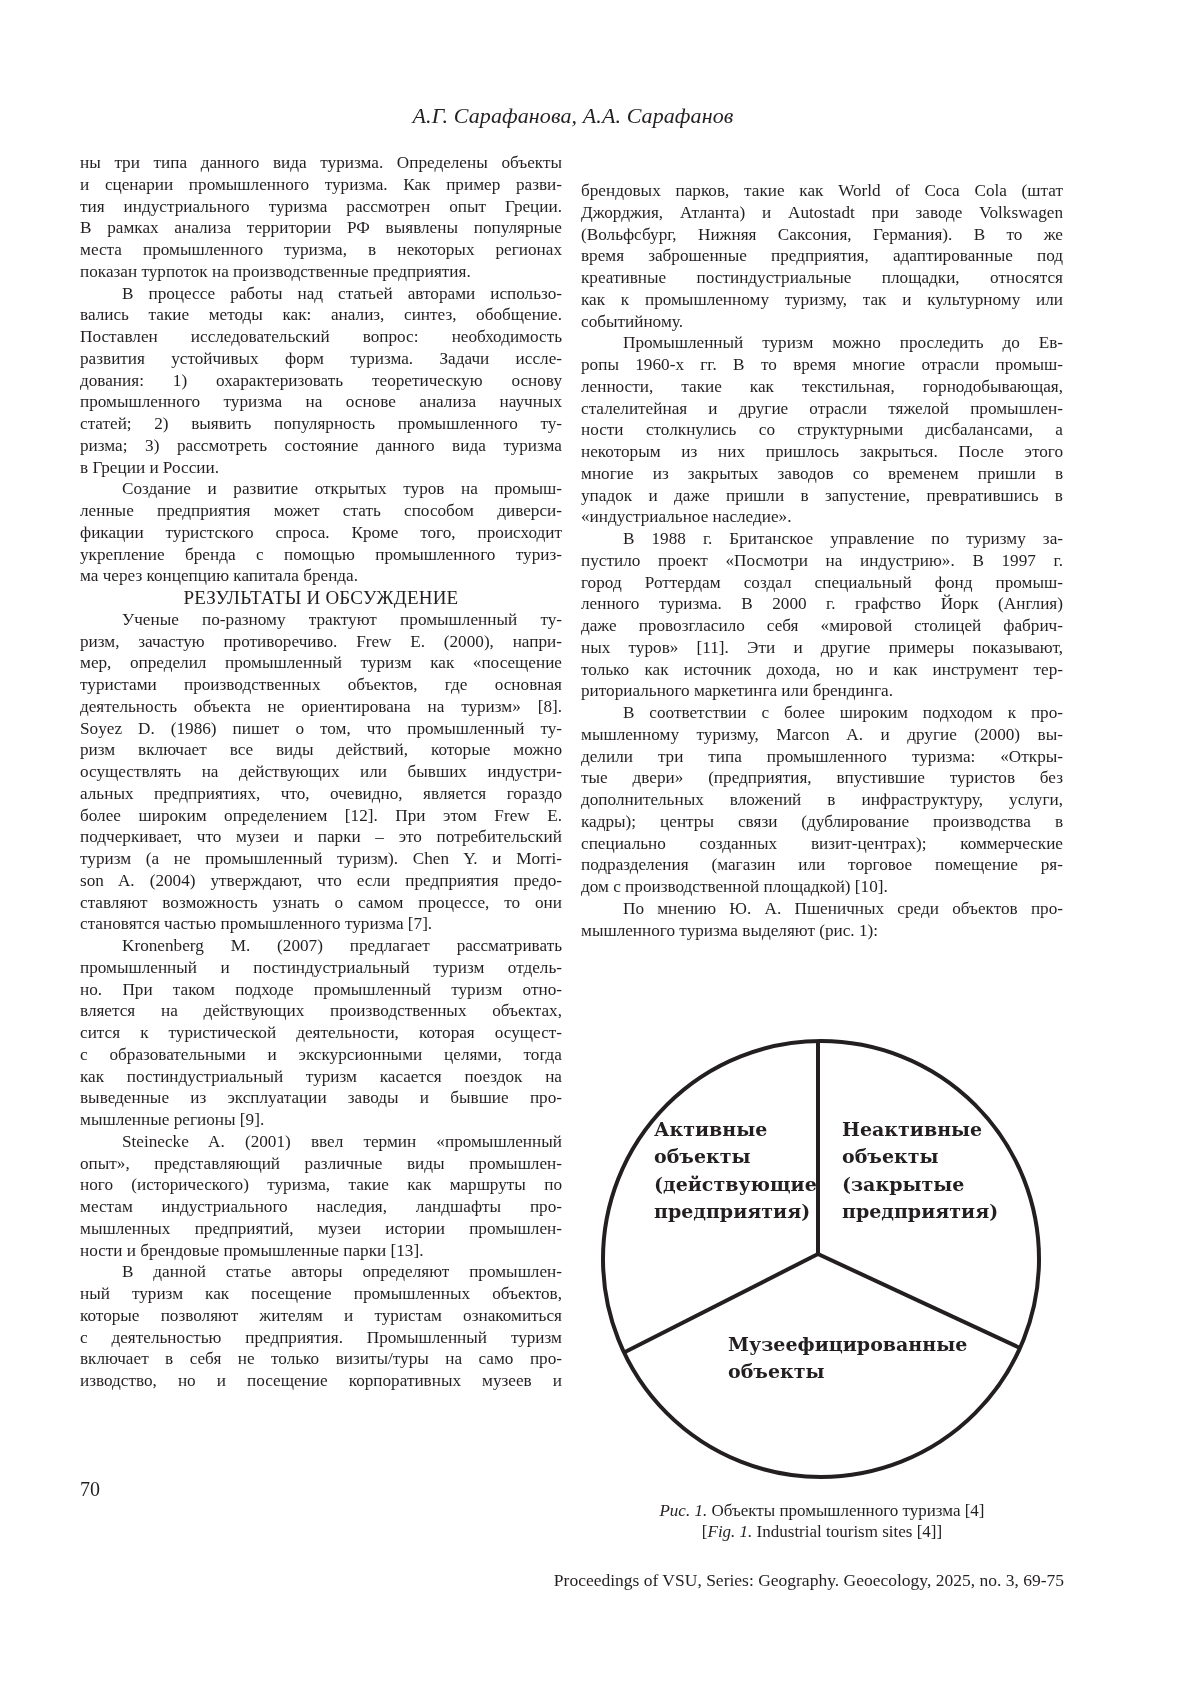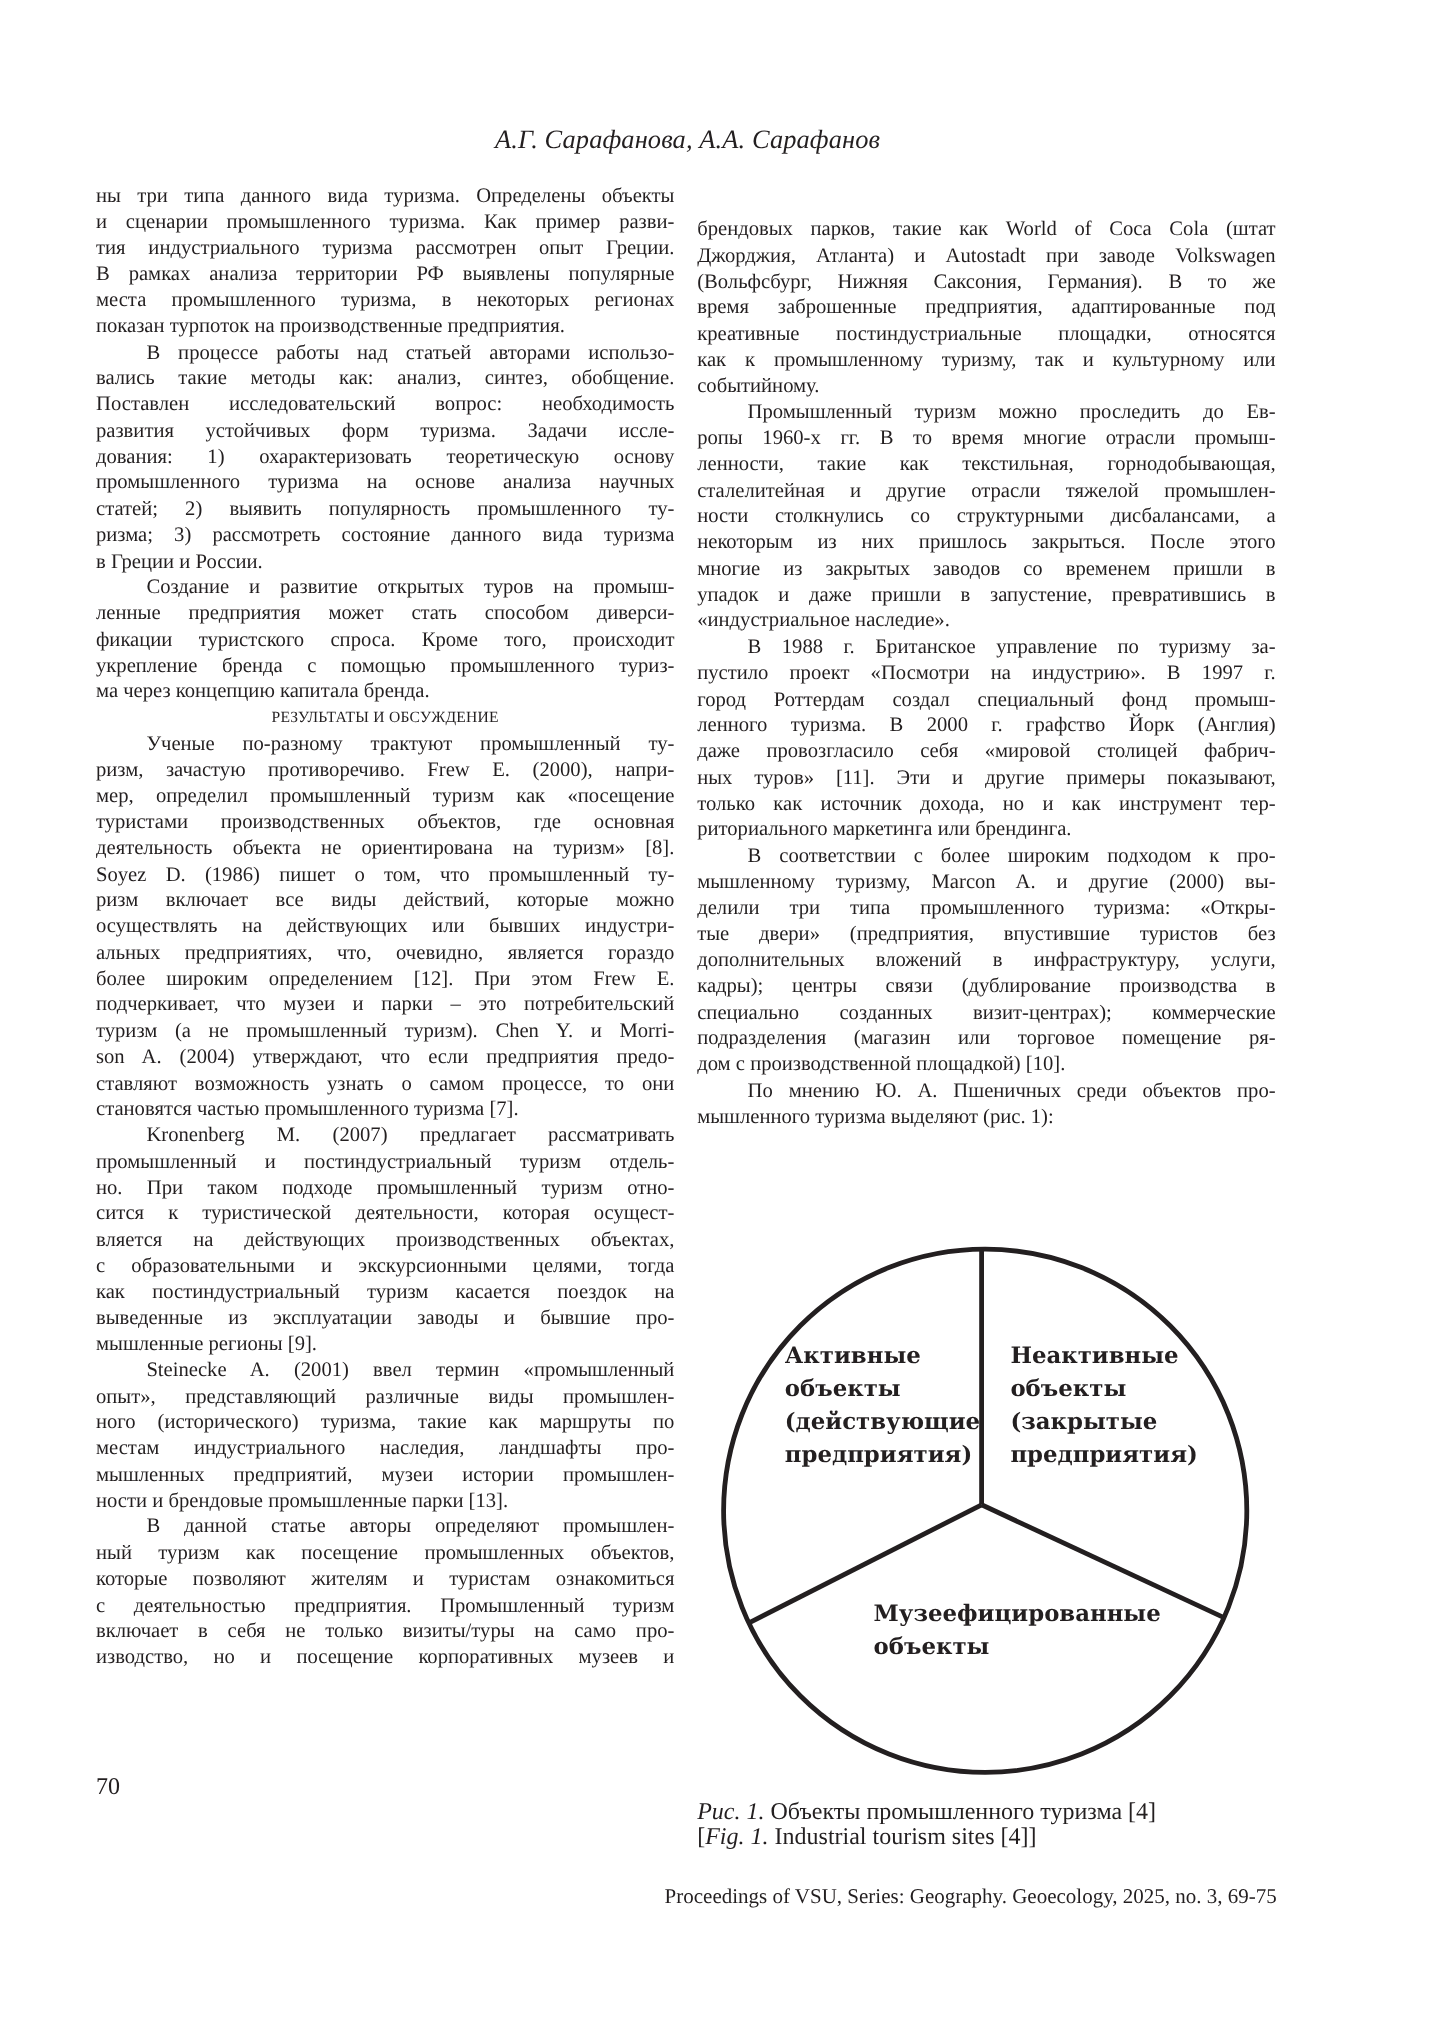--- a/index.html
+++ b/index.html
@@ -6,25 +6,25 @@
   body { width: 1200px; height: 1698px; position: relative; overflow: hidden;
          font-family: "Liberation Serif", "DejaVu Serif", serif; color: #231f20; }
   .running-head { position: absolute; top: 103px; left: 0; width: 1146px; text-align: center;
                   font-style: italic; font-size: 22px; letter-spacing: 0.1px; }
   .col { position: absolute; top: 152px; width: 482px; font-size: 17.2px; line-height: 21.75px; }
   .col-left { left: 80px; }
   .col-right { left: 581px; margin-top: 28px; }
   .line { display: block; white-space: nowrap; text-align: justify; text-align-last: justify; height: 21.75px; overflow: visible; }
   .line.last { text-align-last: left; }
   .line.indent { padding-left: 42px; }
-  .heading { display: block; text-align-last: center; height: 21.75px; font-size: 13px; letter-spacing: 0.2px; }
+  .heading { display: block; text-align-last: center; height: 21.75px; font-size: 19px; letter-spacing: 0.2px; }
   .figure { position: absolute; left: 598px; top: 1036px; width: 446px; height: 452px; }
   .figure svg { display: block; }
   .seg-label { font-family: "DejaVu Serif", "Liberation Serif", serif; font-weight: bold; font-size: 19px; fill: #231f20; }
-  .caption { position: absolute; left: 581px; top: 1500px; width: 482px; font-size: 20px; line-height: 21px; }
+  .caption { position: absolute; left: 581px; top: 1500px; width: 482px; text-align: center; font-size: 17px; line-height: 21px; }
   .caption i { font-style: italic; }
   .footer-page { position: absolute; left: 80px; top: 1478px; font-size: 20px; }
   .footer-journal { position: absolute; right: 136px; top: 1570px; font-size: 17.5px; white-space: nowrap; }
 </style>
 </head>
 <body>
 
 <div class="running-head">А.Г. Сарафанова, А.А. Сарафанов</div>
 
 <div class="col col-left" id="col-left">
@@ -60,22 +60,22 @@
     <span class="line">альных предприятиях, что, очевидно, является гораздо</span>
     <span class="line">более широким определением [12]. При этом Frew E.</span>
     <span class="line">подчеркивает, что музеи и парки – это потребительский</span>
     <span class="line">туризм (а не промышленный туризм). Chen Y. и Morri-</span>
     <span class="line">son A. (2004) утверждают, что если предприятия предо-</span>
     <span class="line">ставляют возможность узнать о самом процессе, то они</span>
     <span class="line last">становятся частью промышленного туризма [7].</span>
     <span class="line indent">Kronenberg M. (2007) предлагает рассматривать</span>
     <span class="line">промышленный и постиндустриальный туризм отдель-</span>
     <span class="line">но. При таком подходе промышленный туризм отно-</span>
+    <span class="line">вляется на действующих производственных объектах,</span>
     <span class="line">сится к туристической деятельности, которая осущест-</span>
-    <span class="line">вляется на действующих производственных объектах,</span>
     <span class="line">с образовательными и экскурсионными целями, тогда</span>
     <span class="line">как постиндустриальный туризм касается поездок на</span>
     <span class="line">выведенные из эксплуатации заводы и бывшие про-</span>
     <span class="line last">мышленные регионы [9].</span>
     <span class="line indent">Steinecke A. (2001) ввел термин «промышленный</span>
     <span class="line">опыт», представляющий различные виды промышлен-</span>
     <span class="line">ного (исторического) туризма, такие как маршруты по</span>
     <span class="line">местам индустриального наследия, ландшафты про-</span>
     <span class="line">мышленных предприятий, музеи истории промышлен-</span>
     <span class="line last">ности и брендовые промышленные парки [13].</span>

